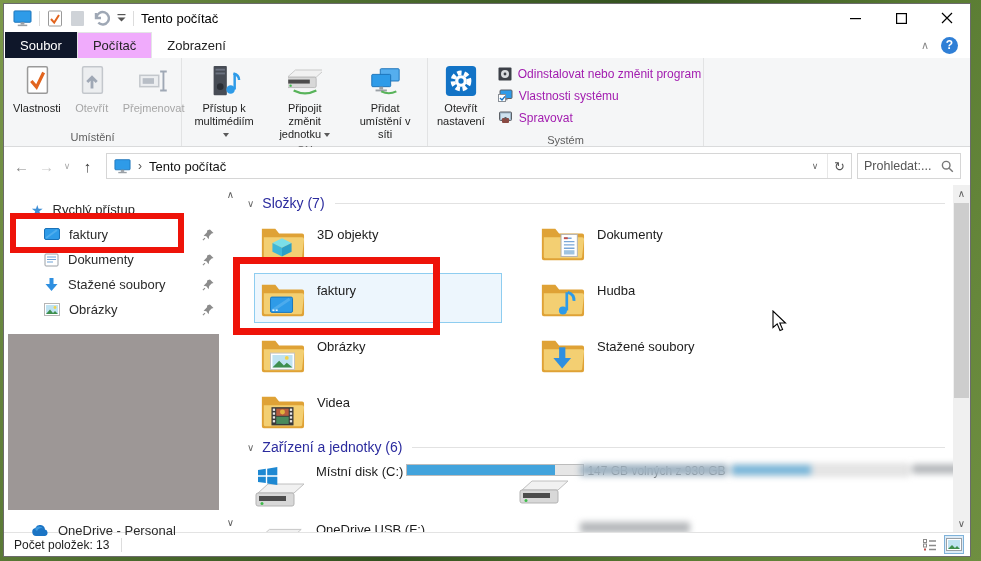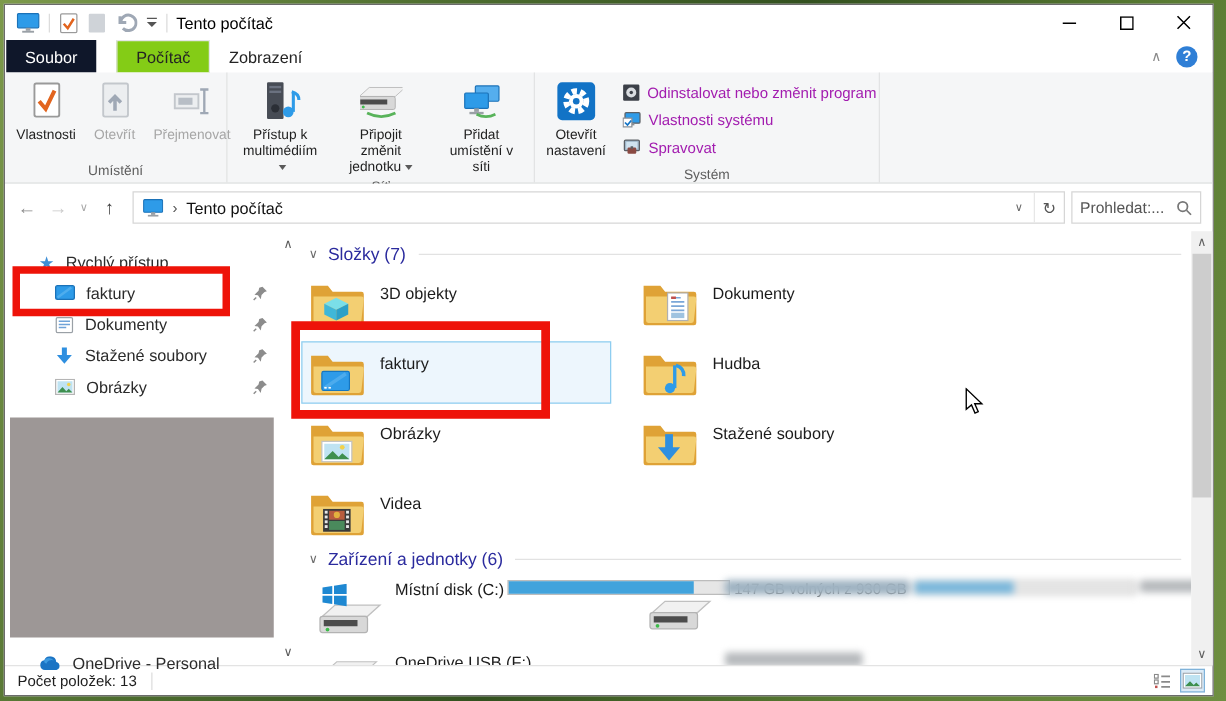--- a/index.html
+++ b/index.html
@@ -12,21 +12,21 @@
   .titlebar{height:28px;display:flex;align-items:center;flex:none;}
   .qat{display:flex;align-items:center;gap:7px;padding-left:9px;}
   .vsep{width:1px;height:15px;background:#dcdcdc;}
   .title-text{font-size:13px;color:#000;margin-left:7px;white-space:nowrap;}
   .win-controls{margin-left:auto;display:flex;height:100%;}
   .wc{width:46px;height:100%;display:flex;align-items:center;justify-content:center;}
   
   .tabrow{height:26px;display:flex;align-items:stretch;background:#fff;flex:none;padding-left:1px;}
   .tab{padding:0 15px;font-size:13px;color:#242424;display:flex;align-items:center;}
   .tab-file{background:#0f172a;color:#fff;}
-  .tab-active{background:#84cc16;border:1px solid #e4e5e6;border-bottom:none;margin-left:16px;}
+  .tab-active{background:#f0abfc;border:1px solid #e4e5e6;border-bottom:none;}
   .tabrow-right{margin-left:auto;display:flex;align-items:center;gap:12px;padding-right:12px;}
   .collapse-ic{color:#8a8a8a;font-size:11px;}
   .help-ic{width:17px;height:17px;border-radius:50%;background:#2f7fd6;color:#fff;font-size:12px;
     font-weight:bold;display:flex;align-items:center;justify-content:center;}
   
   .ribbon{height:89px;background:#f5f6f7;border-bottom:1px solid #dadbdc;display:flex;flex:none;}
   .rgroup{display:flex;flex-direction:column;border-right:1px solid #e2e3e4;padding:1px 2px 0;}
   .rgroup-content{flex:1;display:flex;align-items:stretch;}
   .rgroup-label{text-align:center;font-size:11px;color:#5d5d5d;padding:1px 0 3px;}
   .bigbtn{display:flex;flex-direction:column;align-items:center;justify-content:flex-start;
@@ -62,22 +62,22 @@
   .pin{position:absolute;right:8px;top:6px;width:13px;height:13px;}
   .grayblock{margin:12px 0 0 4px;width:211px;height:176px;background:#9d9796;}
   .navscroll{width:15px;position:relative;color:#5c5c5c;flex:none;}
   .nscroll-up{position:absolute;top:4px;left:0;right:0;text-align:center;font-size:10px;}
   .nscroll-down{position:absolute;bottom:4px;left:0;right:0;text-align:center;font-size:10px;}
   .mainpane{flex:1;position:relative;overflow:hidden;background:#fff;}
   .secheader{position:absolute;left:9px;right:8px;display:flex;align-items:center;font-size:14px;}
   .sec-chev{color:#6b6b6b;font-size:10px;margin-right:8px;}
   .sec-title{color:#2b2b9e;white-space:nowrap;}
   .sec-rule{flex:1;height:1px;background:#e2e2e2;margin-left:10px;}
-  .tilegrid{position:absolute;left:3px;top:32px;display:grid;grid-template-columns:248px 248px;
-    grid-auto-rows:50px;gap:6px 18px;}
+  .tilegrid{position:absolute;left:16px;top:32px;display:grid;grid-template-columns:248px 248px;
+    grid-auto-rows:50px;gap:6px 32px;}
   .tile{display:flex;align-items:flex-start;gap:12px;padding:2px 4px;border:1px solid transparent;}
   .tile .ficon{width:46px;height:46px;flex:none;}
   .tlabel{font-size:13px;color:#1c1c1c;margin-top:7px;white-space:nowrap;}
   .tile-selected{background:#edf6fd;border:1px solid #8ecdf0;}
   .devgrid{position:absolute;left:16px;top:278px;display:grid;grid-template-columns:248px 248px;gap:6px 16px;}
   .devtile{display:flex;gap:10px;height:52px;}
   .devicon{width:52px;height:46px;flex:none;margin-top:4px;}
   .devinfo{display:flex;flex-direction:row;gap:3px;padding-top:1px;}
   .devname{font-size:13px;color:#1c1c1c;white-space:nowrap;}
   .devbar{width:178px;height:12px;background:#e6e6e6;border:1px solid #bcbcbc;}

